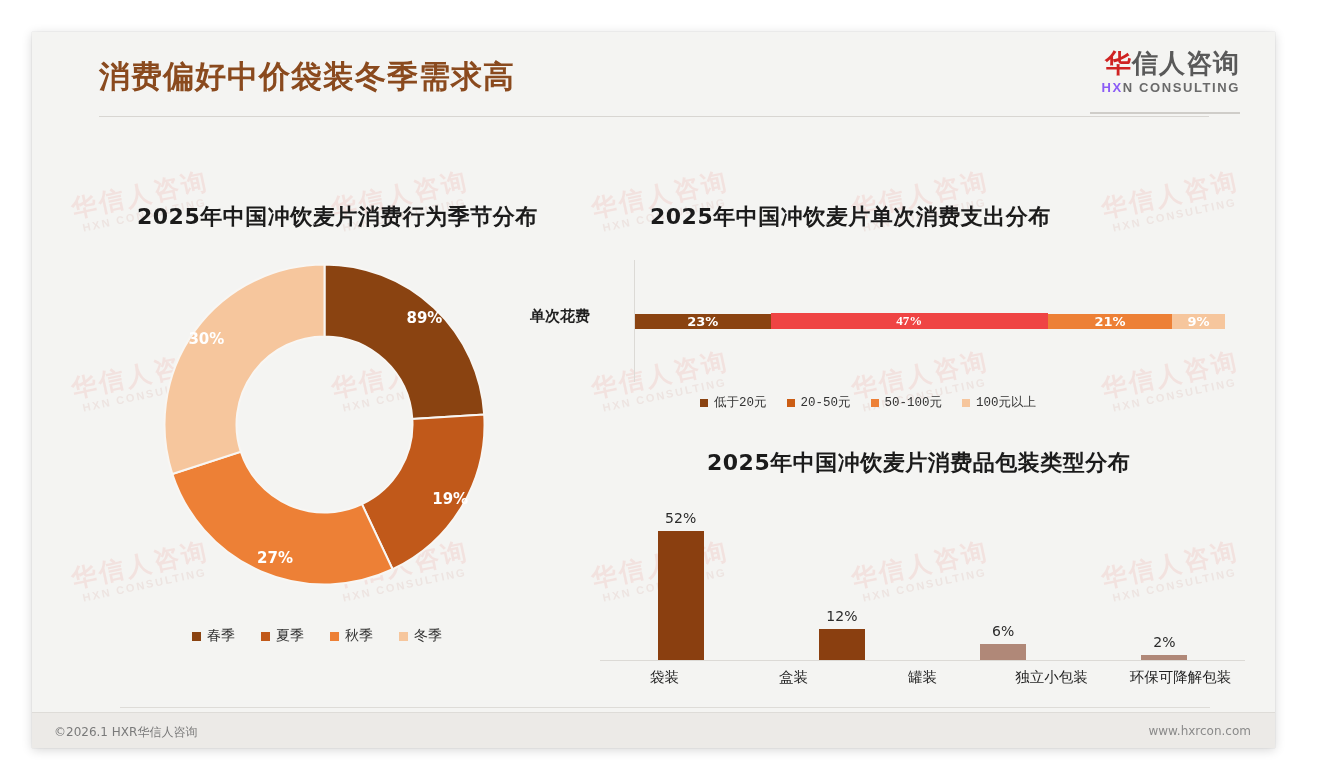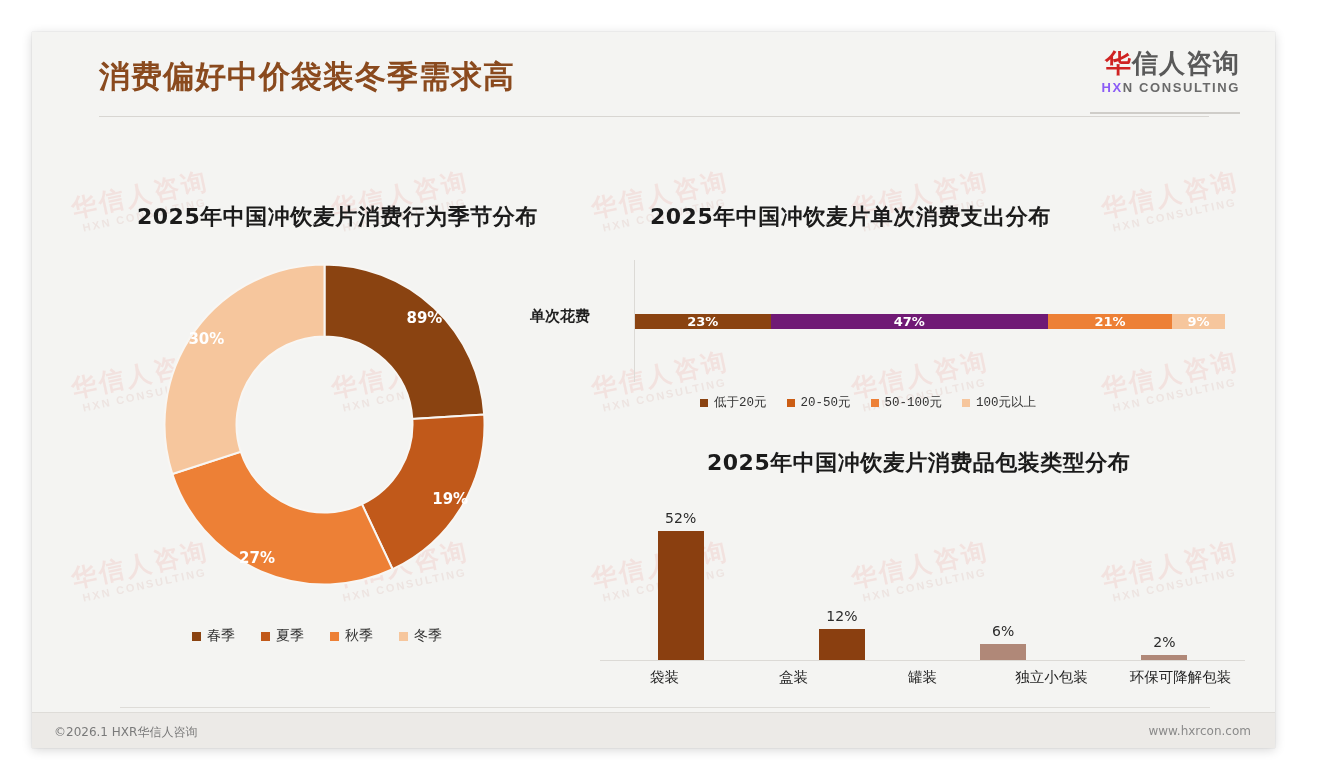--- a/index.html
+++ b/index.html
@@ -243,21 +243,21 @@
     <div class="chart-title" id="donut-title">2025年中国冲饮麦片消费行为季节分布</div>
     <div class="donut-wrap" id="donut-wrap">
         <svg width="325" height="325" viewBox="0 0 325 325">
           <path d="M 162.5 2.5 A 160 160 0 0 1 322.1842765485235 152.45351687530984 L 250.32635210168792 156.9744342814204 A 88 88 0 0 0 162.5 74.5 Z" fill="#8a4311" stroke="#f8f6f3" stroke-width="2"></path>
           <path d="M 322.1842765485235 152.45351687530984 A 160 160 0 0 1 230.6246866504116 307.27232839456315 L 199.96857765772637 242.12478061700972 A 88 88 0 0 0 250.32635210168792 156.9744342814204 Z" fill="#c1591a" stroke="#f8f6f3" stroke-width="2"></path>
           <path d="M 230.6246866504116 307.27232839456315 A 160 160 0 0 1 10.330957392775446 211.9427190999916 L 78.8070265660265 189.69349550499538 A 88 88 0 0 0 199.96857765772637 242.12478061700972 Z" fill="#ed8036" stroke="#f8f6f3" stroke-width="2"></path>
           <path d="M 10.330957392775446 211.9427190999916 A 160 160 0 0 1 162.49999999999997 2.5 L 162.49999999999997 74.5 A 88 88 0 0 0 78.8070265660265 189.69349550499538 Z" fill="#f6c69d" stroke="#f8f6f3" stroke-width="2"></path>
         </svg>
         <div class="donut-label" style="left: 262.444px; top: 56.0706px;">89%</div>
         <div class="donut-label" style="left: 288.168px; top: 236.82px;">19%</div>
-        <div class="donut-label" style="left: 95px; top: 296.492px;">27%</div>
+        <div class="donut-label" style="left: 113px; top: 296.492px;">27%</div>
         <div class="donut-label" style="left: 44.3835px; top: 76.6834px;">30%</div>
       </div>
     <div class="legend-row" id="donut-legend">
         <div class="legend-item">
           <span class="legend-swatch" style="background: rgb(138, 67, 17);"></span>
           <span>春季</span>
         </div>
         <div class="legend-item">
           <span class="legend-swatch" style="background: rgb(193, 89, 26);"></span>
           <span>夏季</span>
@@ -272,21 +272,21 @@
         </div>
       </div>
   </div>
 
   <div id="stack-block">
     <div class="chart-title" id="stack-title">2025年中国冲饮麦片单次消费支出分布</div>
     <div class="stack-axis"></div>
     <div class="stack-cat">单次花费</div>
     <div class="stack-bar" id="stack-bar">
         <div class="stack-seg" style="flex: 23 0 0px; background: rgb(138, 67, 17);">23%</div>
-        <div class="stack-seg" style="flex: 47 0 0px; background: #701a75;">47%</div>
+        <div class="stack-seg" style="flex: 47 0 0px; background: #ef4444; font-family: Liberation Serif, serif;">47%</div>
         <div class="stack-seg" style="flex: 21 0 0px; background: rgb(237, 128, 54);">21%</div>
         <div class="stack-seg pale" style="flex: 9 0 0px; background: rgb(246, 198, 157);">9%</div>
       </div>
     <div class="legend-row" id="stack-legend">
         <div class="legend-item">
           <span class="legend-swatch" style="background: rgb(138, 67, 17);"></span>
           <span>低于20元</span>
         </div>
         <div class="legend-item">
           <span class="legend-swatch" style="background: rgb(203, 93, 20);"></span>

